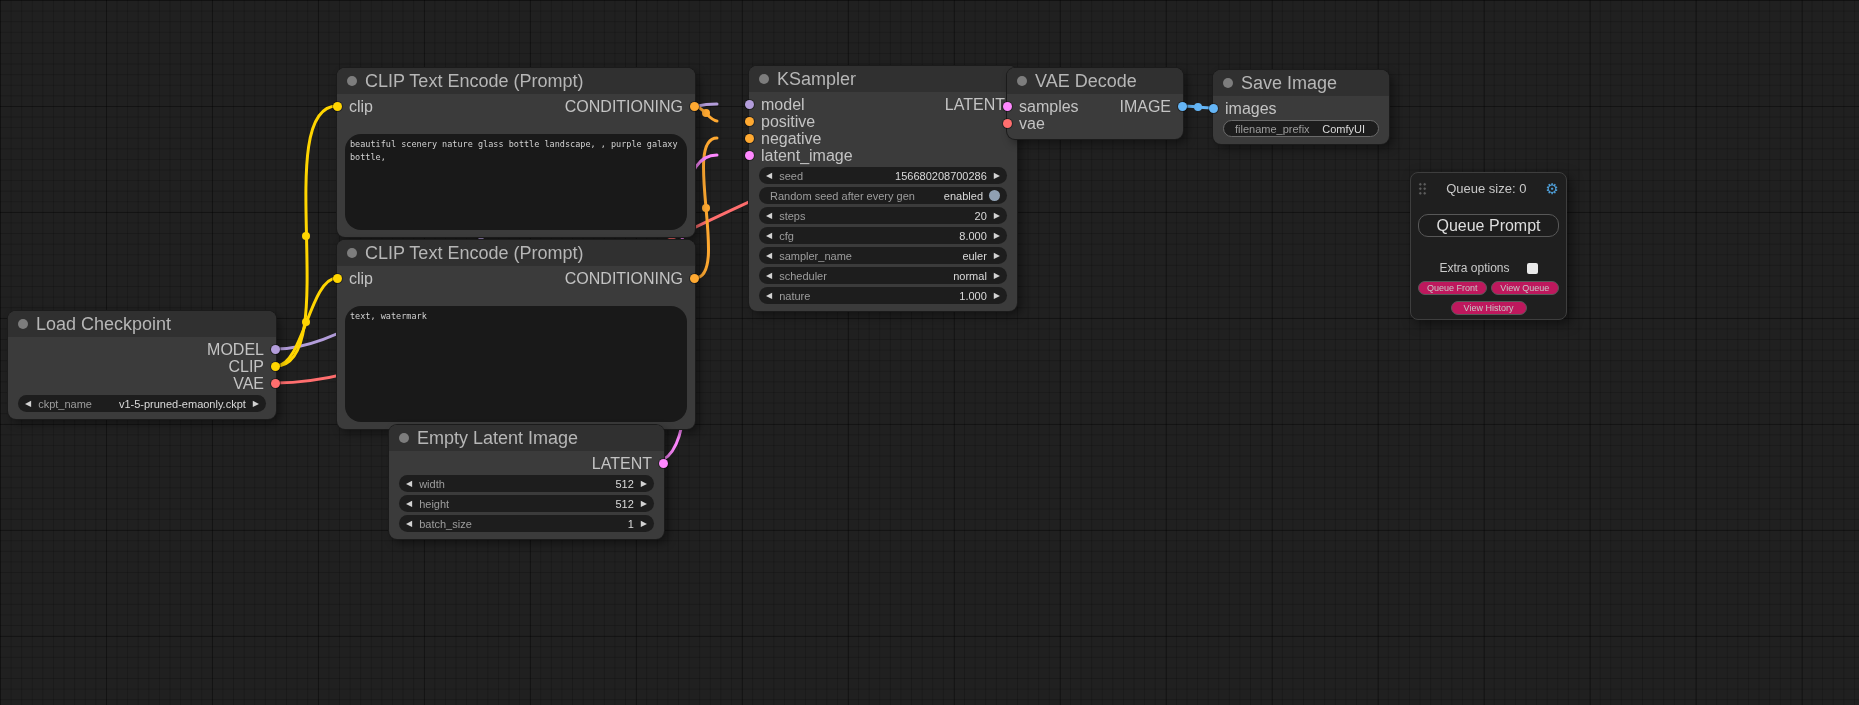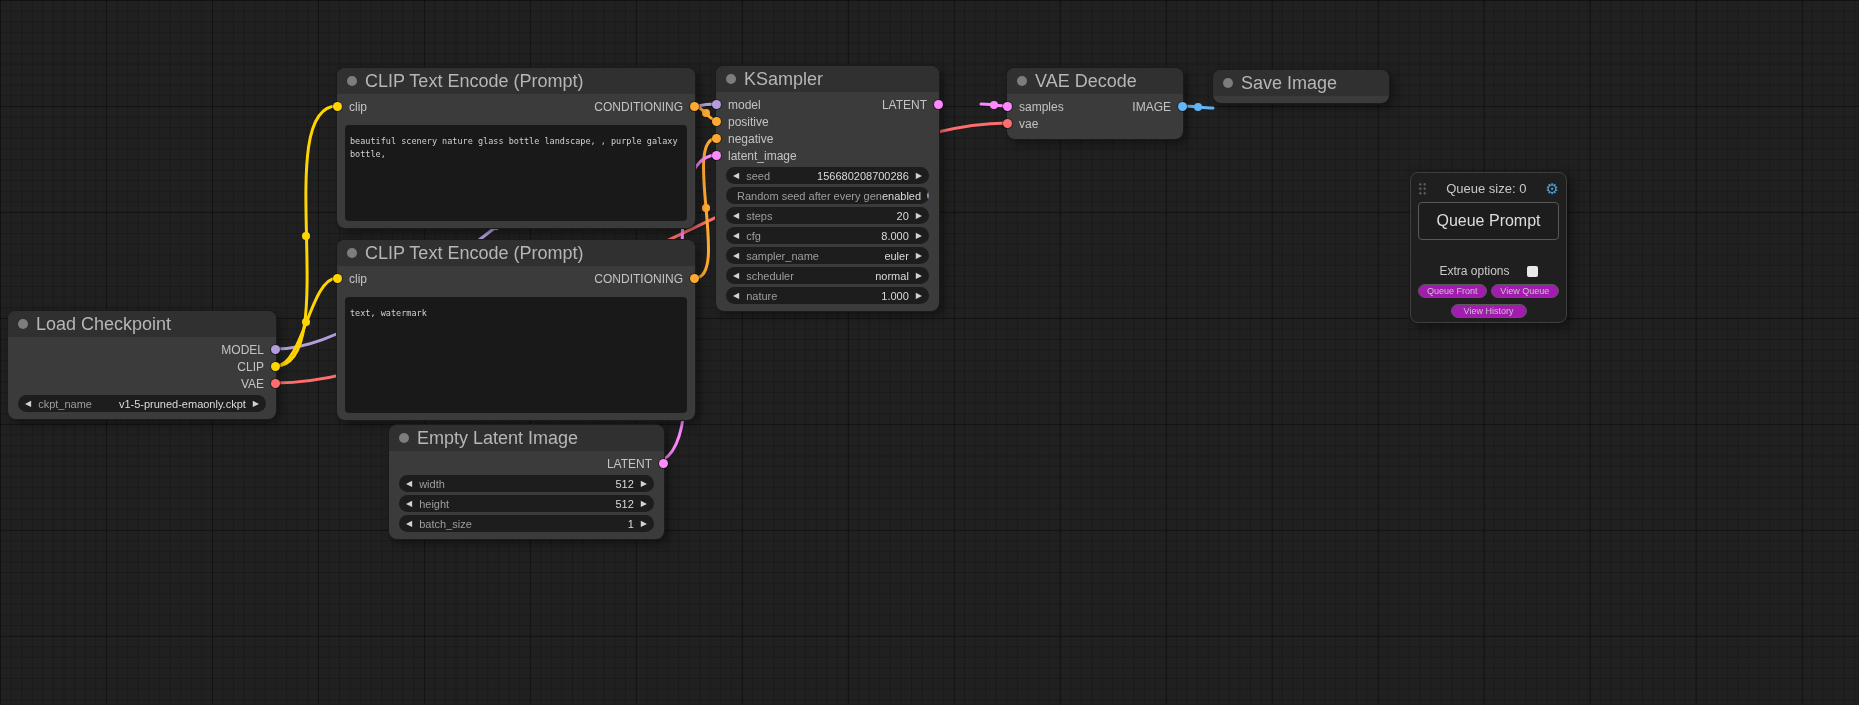--- a/index.html
+++ b/index.html
@@ -25,21 +25,21 @@
     padding-bottom:7px;
   }
   .node-title {
     height:26px; display:flex; align-items:center; gap:8px; padding:0 10px;
     background:#303030; border-radius:8px 8px 0 0;
   }
   .tdot { width:10px; height:10px; border-radius:50%; background:#7d7d7d; flex:0 0 auto; }
   .ttext { color:#b6b6b6; font-size:18px; white-space:nowrap; }
   .node-body { position:relative; padding-top:4px; }
 
-  .slot-row { position:relative; height:17px; display:flex; align-items:center; padding:0 12px; font-size:12px; color:#c3c3c3; }
+  .slot-row { position:relative; height:17px; display:flex; align-items:center; padding:0 12px; font-size:16px; color:#c3c3c3; }
   .slot-row.both { justify-content:space-between; }
   .slot-row.out-only { justify-content:flex-end; }
   .slot-label { white-space:nowrap; }
   .sdot { position:absolute; width:9px; height:9px; border-radius:50%; top:4px; box-shadow:0 0 0 1px rgba(0,0,0,.35); }
   .sdot.in { left:-4px; }
   .sdot.out { right:-4px; }
   .c-model{background:#b39ddb} .c-clip{background:#ffd500} .c-vae{background:#ff6e6e}
   .c-cond{background:#ffa931} .c-latent{background:#ff88ff} .c-image{background:#64b5f6}
 
   .widget {
@@ -49,50 +49,50 @@
   }
   .widget.bordered { border:1px solid #6a6a6a; }
   .warrow { color:#d2d2d2; font-size:8px; line-height:1; flex:0 0 auto; }
   .wlabel { color:#9d9d9d; margin-left:7px; }
   .wvalue { color:#dadada; margin-left:auto; margin-right:7px; }
   .widget.no-arrows .wlabel { margin-left:4px; }
   .widget.no-arrows .wvalue { margin-right:6px; }
   .toggle-knob { width:11px; height:11px; border-radius:50%; background:#8fa0b3; flex:0 0 auto; }
 
   .prompt-box {
-    margin:10px 8px 0; background:#191919; border-radius:4px; padding:10px 5px;
+    margin:19px 8px 0; background:#191919; border-radius:16px; padding:4px 5px;
     font-family:"DejaVu Sans Mono",monospace; font-size:8.5px; line-height:1.5;
     color:#d2d2d2; overflow:hidden; word-wrap:break-word;
   }
 
   
   #queue-panel {
     position:absolute; z-index:3; left:1410px; top:172px; width:157px;
     background:#1f1f1f; border:1px solid #3e3e3e; border-radius:8px;
     box-shadow:4px 4px 12px rgba(0,0,0,.5); padding:5px 7px 4px;
   }
   .qp-header { display:flex; align-items:center; height:20px; }
   .qp-drag {
     width:9px; height:13px; flex:0 0 auto; cursor:grab;
     background-image:radial-gradient(#616161 1.1px, transparent 1.3px);
     background-size:4.5px 4.5px;
   }
   .qp-size { flex:1; text-align:center; color:#c8c8c8; font-size:13px; }
   .qp-gear { color:#4f9fd8; font-size:15px; line-height:1; cursor:pointer; flex:0 0 auto; }
   .qp-btn {
-    display:flex; align-items:center; justify-content:center; width:100%; height:38px;
-    background:#1d1d1d; border:1px solid #585858; border-radius:4px; color:#dddddd;
-    font-size:15px; margin-top:4px; cursor:pointer;
+    display:flex; align-items:center; justify-content:center; width:100%; height:23px;
+    background:#1d1d1d; border:1px solid #585858; border-radius:10px; color:#dddddd;
+    font-size:15px; margin-top:16px; cursor:pointer;
   }
   .qp-extra { display:flex; align-items:center; justify-content:center; gap:17px; margin-top:24px; color:#cacaca; font-size:12px; }
   .qp-checkbox { width:11px; height:11px; background:#e9e9e9; border-radius:2px; cursor:pointer; }
   .qp-row { display:flex; gap:4px; margin-top:6px; }
   .qp-mini {
     flex:1; display:flex; align-items:center; justify-content:center; height:14px;
-    font-size:9px; color:#c6c6c6; background:#a21caf; border:1px solid #585858;
+    font-size:9px; color:#c6c6c6; background:#be185d; border:1px solid #585858;
     border-radius:8px; white-space:nowrap; cursor:pointer;
   }
   .qp-row.center { justify-content:center; }
   .qp-row.center .qp-mini { flex:0 0 76px; }
   .qp-group { margin-top:6px; }
 </style>
 </head>
 <body>
 
 <div id="canvas">
@@ -200,21 +200,21 @@
       </div>
       <div class="widget">
         <span class="warrow">◀</span>
         <span class="wlabel">batch_size</span>
         <span class="wvalue">1</span>
         <span class="warrow">▶</span>
       </div>
     </div>
   </div>
 
-  <div class="node" style="left:716px; top:66px; width:223px;">
+  <div class="node" style="left:749px; top:66px; width:268px;">
     <div class="node-title">
       <span class="tdot"></span>
       <span class="ttext">KSampler</span>
     </div>
     <div class="node-body">
       <div class="slot-row both">
         <span class="sdot in c-model"></span>
         <span class="slot-label">model</span>
         <span class="slot-label">LATENT</span>
         <span class="sdot out c-latent"></span>
@@ -293,20 +293,30 @@
         <span class="slot-label">vae</span>
       </div>
     </div>
   </div>
 
   <div class="node" style="left:1213px; top:70px; width:176px;">
     <div class="node-title">
       <span class="tdot"></span>
       <span class="ttext">Save Image</span>
     </div>
+    <div class="node-body">
+      <div class="slot-row">
+        <span class="sdot in c-image"></span>
+        <span class="slot-label">images</span>
+      </div>
+      <div class="widget bordered no-arrows">
+        <span class="wlabel">filename_prefix</span>
+        <span class="wvalue">ComfyUI</span>
+      </div>
+    </div>
   </div>
 
   <div id="queue-panel">
     <div class="qp-header">
       <span class="qp-drag"></span>
       <span class="qp-size">Queue size: 0</span>
       <span class="qp-gear">⚙</span>
     </div>
 
     <div class="qp-btn" style="font-size:16px;">Queue Prompt</div>

